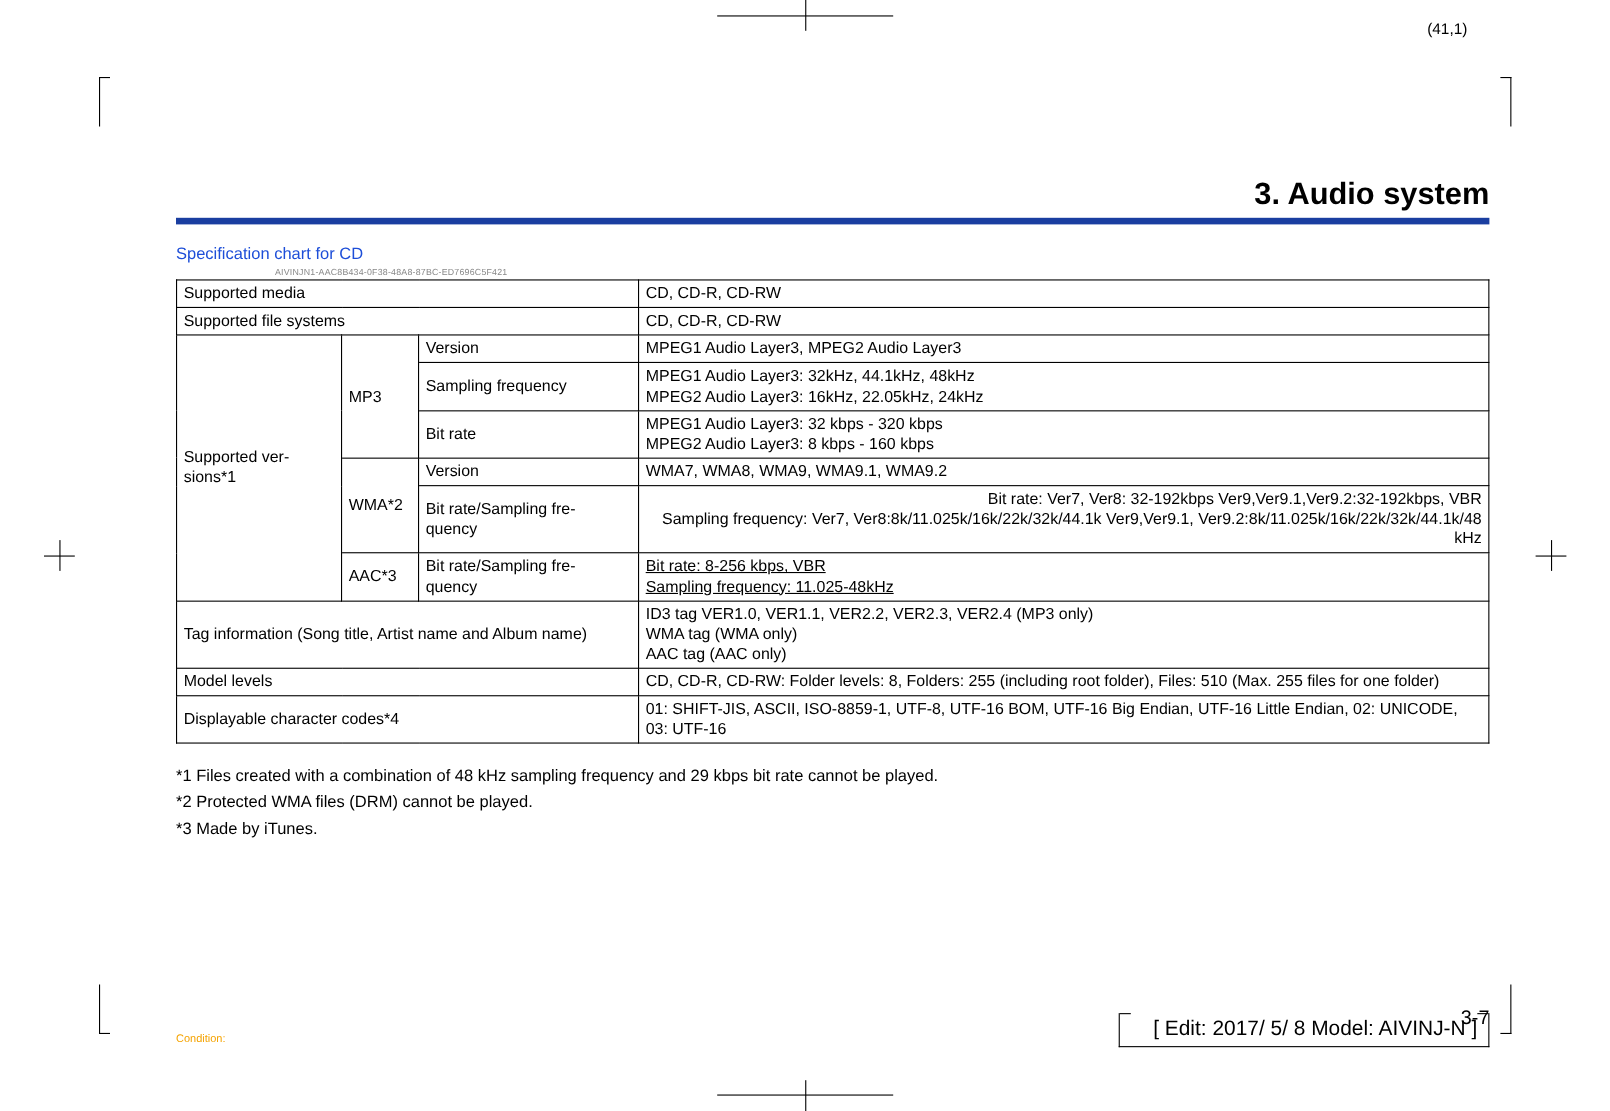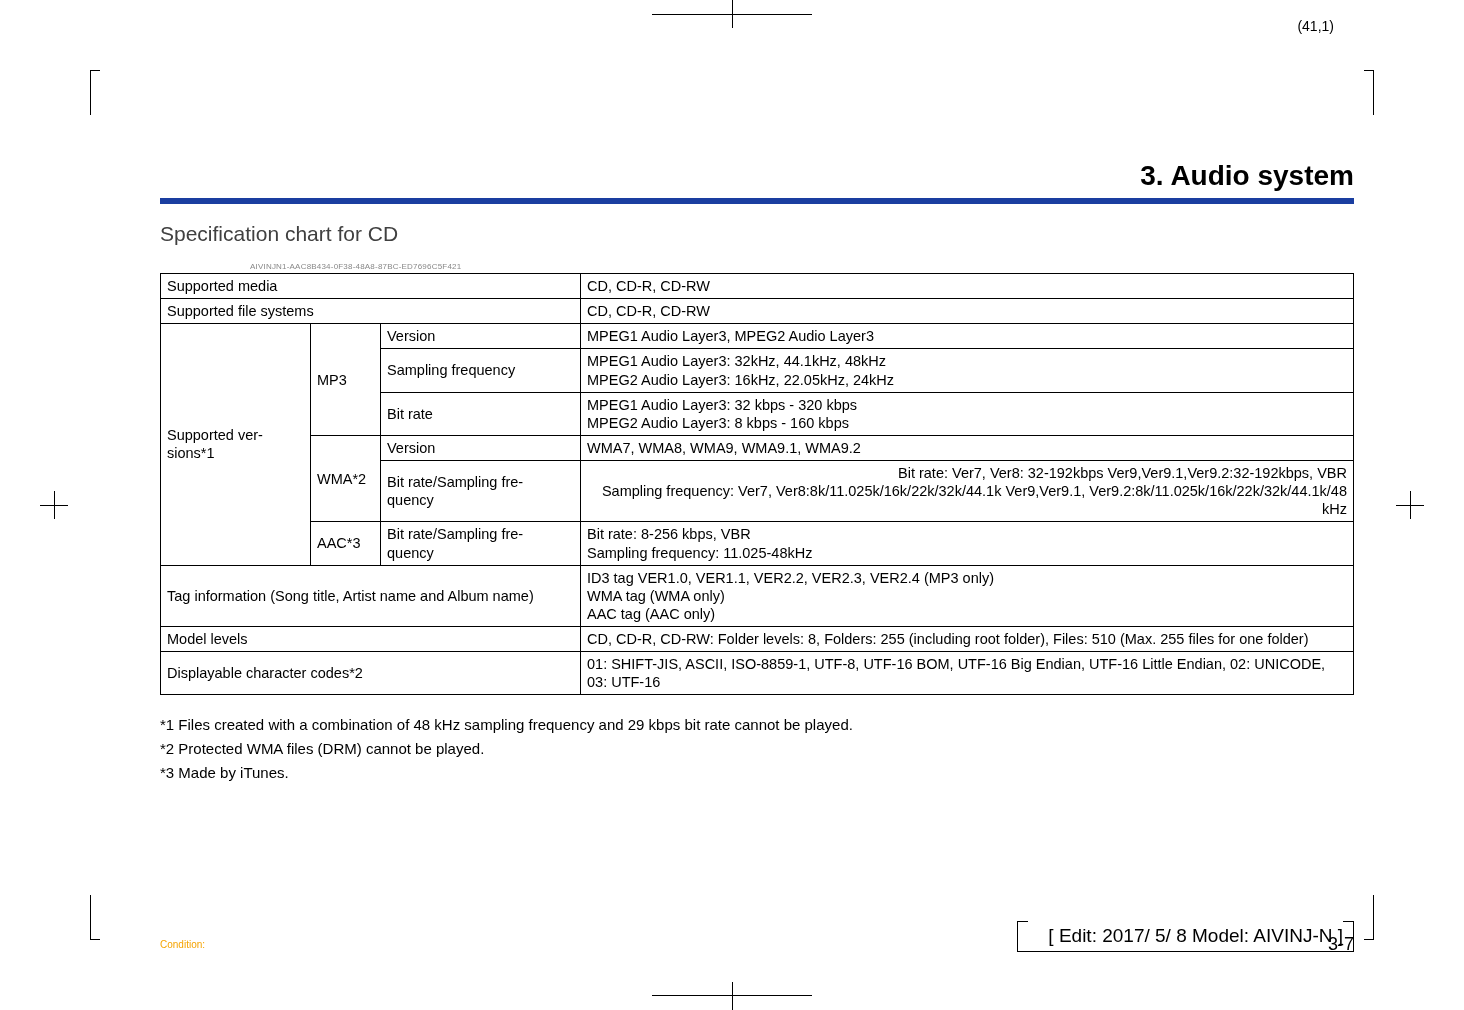--- a/index.html
+++ b/index.html
@@ -97,24 +97,24 @@
     font-size: 28px;
     font-weight: 700;
     margin-bottom: 6px;
   }
   .title-rule {
     height: 6px;
     background: #1a3ea0;
     margin-bottom: 18px;
   }
   .section-title {
-    font-size: 21px;
-    color: #404040;
+    font-size: 15px;
+    color: #1d4ed8;
     font-weight: 400;
-    margin-bottom: 16px;
+    margin-bottom: 4px;
   }
   .doc-id {
     font-size: 8px;
     color: #888;
     letter-spacing: 0.2px;
     margin-bottom: 2px;
     margin-left: 90px;
   }
 
   table.spec {
@@ -231,35 +231,35 @@
     <tr>
       <td style="white-space:pre-line;">Bit rate/Sampling fre-
 quency</td>
       <td style="white-space:pre-line;text-align:right;">Bit rate: Ver7, Ver8: 32-192kbps Ver9,Ver9.1,Ver9.2:32-192kbps, VBR
 Sampling frequency: Ver7, Ver8:8k/11.025k/16k/22k/32k/44.1k Ver9,Ver9.1, Ver9.2:8k/11.025k/16k/22k/32k/44.1k/48 kHz</td>
     </tr>
     <tr>
       <td>AAC*3</td>
       <td style="white-space:pre-line;">Bit rate/Sampling fre-
 quency</td>
-      <td style="white-space:pre-line;">Bit rate: 8-256 kbps, VBR
+      <td style="white-space:pre-line;text-decoration:underline;">Bit rate: 8-256 kbps, VBR
 Sampling frequency: 11.025-48kHz</td>
     </tr>
     <tr>
       <td colspan="3">Tag information (Song title, Artist name and Album name)</td>
       <td style="white-space:pre-line;">ID3 tag VER1.0, VER1.1, VER2.2, VER2.3, VER2.4 (MP3 only)
 WMA tag (WMA only)
 AAC tag (AAC only)</td>
     </tr>
     <tr>
       <td colspan="3">Model levels</td>
       <td>CD, CD-R, CD-RW: Folder levels: 8, Folders: 255 (including root folder), Files: 510 (Max. 255 files for one folder)</td>
     </tr>
     <tr>
-      <td colspan="3">Displayable character codes*2</td>
+      <td colspan="3">Displayable character codes*4</td>
       <td>01: SHIFT-JIS, ASCII, ISO-8859-1, UTF-8, UTF-16 BOM, UTF-16 Big Endian, UTF-16 Little Endian, 02: UNICODE, 03: UTF-16</td>
     </tr>
   </tbody>
     </table>
 
   <div class="footnotes">
     <div>*1 Files created with a combination of 48 kHz sampling frequency and 29 kbps bit rate cannot be played.</div>
     <div>*2 Protected WMA files (DRM) cannot be played.</div>
     <div>*3 Made by iTunes.</div>
   </div>

